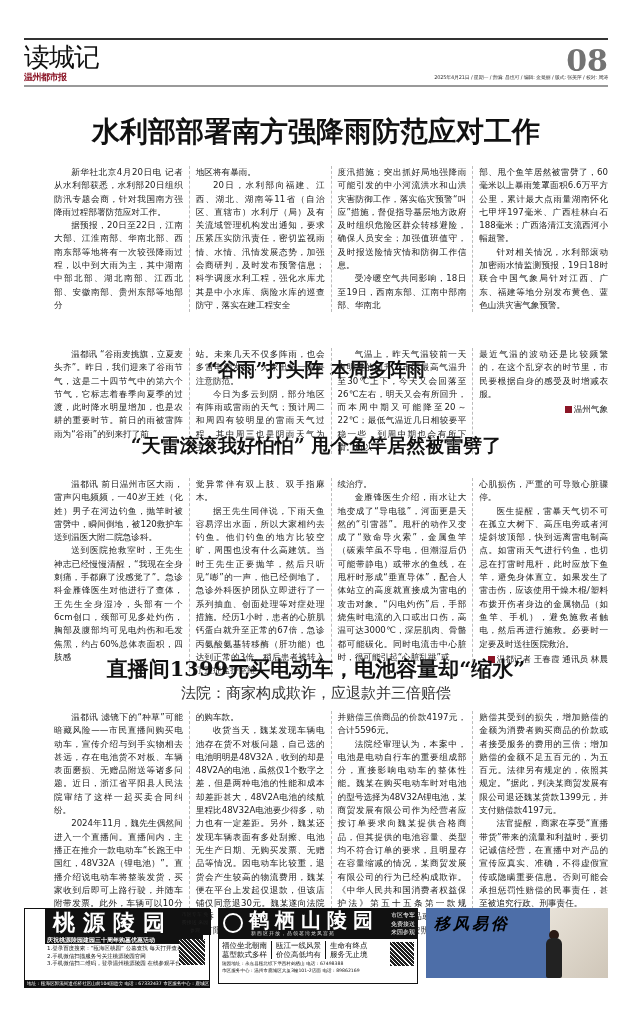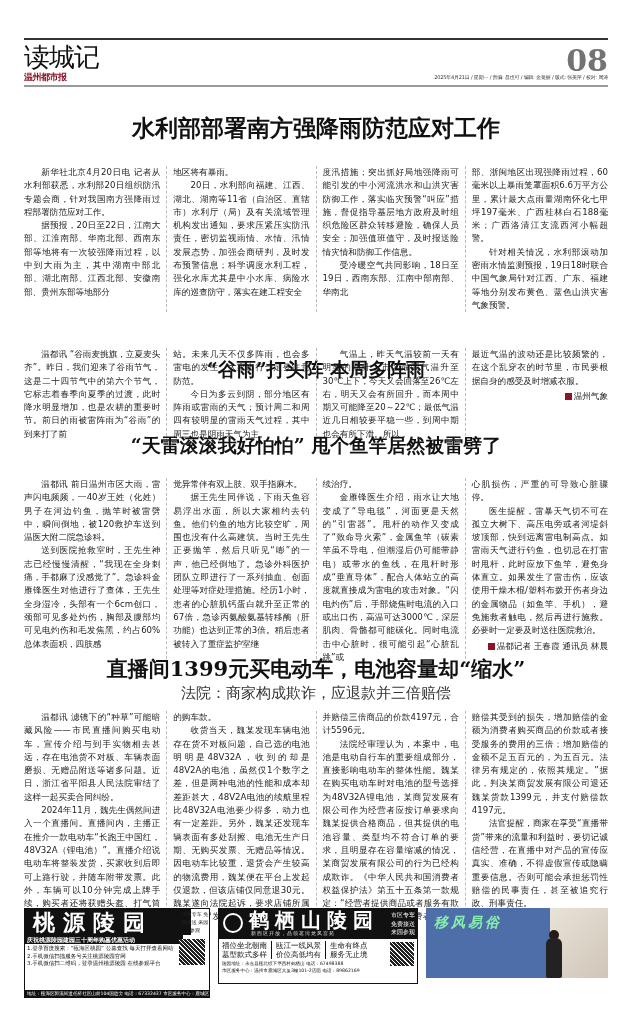--- a/index.html
+++ b/index.html
@@ -9,81 +9,81 @@
   .section-title { position:absolute; left:0; top:2px; font-family:"DejaVu Serif", serif; font-size:26px; font-weight:normal; letter-spacing:-1px; color:#111; line-height:30px; }
   .paper-name { position:absolute; left:0; top:32px; font-size:9px; font-weight:bold; color:#8b1526; letter-spacing:-0.5px; line-height:10px;text-align:center; }
   .page-num { position:absolute; right:0; top:4px; font-family:"DejaVu Serif", serif; font-size:30px; font-weight:bold; color:#737373; line-height:34px; }
   .dateline { position:absolute; right:0; top:33px; font-size:5px; color:#333; letter-spacing:-0.2px; white-space:nowrap; line-height:8px; }
 
   .headline { position:absolute; left:0; width:584px; text-align:center; font-family:"DejaVu Serif", serif; font-weight:bold; color:#111; white-space:nowrap; }
   .subhead { position:absolute; left:0; width:584px; text-align:center; font-size:15px; color:#333; }
 
   .cols { position:absolute; left:0; width:584px; display:flex; }
   .col { flex:1; padding:0 6px; font-size:8.6px; line-height:13.3px; text-align:justify; color:#222; border-left:1px dashed #bbb; box-sizing:border-box; }
-  .col:first-child { border-left:none; padding-left:0; }
+  .col:first-child { border-left:none; padding-left:0;margin-left:30px; }
   .col:last-child { padding-right:0; }
   .col p { margin:0; text-indent:2em; }
   .col p.cont { text-indent:0; }
   .byline { text-align:right; margin-top:2px; }
   .byline-mark { display:inline-block; width:7px; height:7px; background:#8b1526; margin-right:2px; vertical-align:-1px; }
 
   .ads { position:absolute; left:0; top:908px; width:584px; height:82px; }
-  .ad1 { position:absolute; left:0; top:0; width:186px; height:90px; background:#fff; border:1px solid #111; box-sizing:border-box; }
+  .ad1 { position:absolute; left:0; top:0; width:186px; height:80px; background:#fff; border:1px solid #111; box-sizing:border-box;padding-left:20px; }
   .ad1-top { background:#111; color:#fff; height:26px; font-family:"DejaVu Serif", serif; font-size:22px; font-weight:bold; letter-spacing:8px; padding-left:8px; line-height:26px; width:158px; }
   .ad1-side { position:absolute; right:0; top:0; width:28px; height:26px; font-size:5px; line-height:8px; text-align:center; padding-top:1px; color:#222; }
   .ad1-sub { background:#111; color:#fff; font-size:6px; line-height:9px; padding-left:2px; width:156px; font-weight:bold; }
   .ad1-body { font-size:5.5px; line-height:7.5px; padding:1px 2px; width:150px; color:#111; }
   .ad1-foot { position:absolute; left:0; bottom:0; width:184px; background:#111; color:#fff; font-size:4.6px; line-height:7px; padding-left:2px; box-sizing:border-box; white-space:nowrap; overflow:hidden; }
   .qr { position:absolute; background:repeating-linear-gradient(45deg,#222 0 2px,#fff 2px 3px), #222; }
 
   .ad2 { position:absolute; left:194px; top:0; width:200px; height:76px; border:1px solid #111; box-sizing:border-box; background:#fff; }
   .ad2-top { background:#111; color:#fff; height:30px; position:relative; }
   .ad2-title { position:absolute; left:30px; top:0; font-family:"DejaVu Serif", serif; font-size:20px; font-weight:bold; letter-spacing:6px; line-height:22px; }
   .ad2-logo { position:absolute; left:4px; top:4px; width:20px; height:20px; border-radius:50%; border:2px solid #fff; box-sizing:border-box; }
   .ad2-tag { position:absolute; left:32px; top:21px; font-size:5px; color:#ddd; letter-spacing:1px; }
   .ad2-side { position:absolute; right:2px; top:2px; font-size:6px; line-height:8.5px; color:#fff; text-align:center; }
   .ad2-mid { display:flex; font-size:7.5px; line-height:9px; padding:2px 3px; color:#111; }
   .ad2-mid div { padding-right:4px; }
   .ad2-mid div + div { border-left:1px solid #111; padding-left:4px; }
   .ad2-foot { font-size:4.6px; line-height:6.5px; padding-left:3px; color:#111; white-space:nowrap; }
 
   .ad3 { position:absolute; left:402px; top:0; width:182px; height:70px; background:#4d6ea8; overflow:hidden; }
-  .ad3-title { position:absolute; left:8px; top:6px; font-family:"DejaVu Serif", serif; font-weight:bold; font-size:14px; color:#86efac; letter-spacing:3px; font-style:italic;text-align:center; }
+  .ad3-title { position:absolute; left:8px; top:6px; font-family:"DejaVu Serif", serif; font-weight:bold; font-size:16px; color:#000000; letter-spacing:3px; font-style:italic;text-align:center; }
   .ad3-paper { position:absolute; right:0; top:0; width:58px; height:70px; background:linear-gradient(135deg,#e8e2d8,#cfc6b8); }
   .ad3-figure { position:absolute; left:120px; top:30px; width:16px; height:40px; background:#222; border-radius:6px 6px 2px 2px; }
   .ad3-head { position:absolute; left:123px; top:22px; width:10px; height:10px; background:#2a1a14; border-radius:50%; }
 </style>
 </head>
 <body>
 
 <div class="page">
 
   <div class="masthead">
     <div class="section-title">读城记</div>
     <div class="paper-name">温州都市报</div>
     <div class="page-num">08</div>
     <div class="dateline">2025年4月21日 / 星期一 / 责编: 吕也可 / 编辑: 金曼丽 / 版式: 张美萍 / 校对: 周涛</div>
   </div>
 
-  <div class="headline" style="top:113px;font-size:23px;">水利部部署南方强降雨防范应对工作</div>
+  <div class="headline" style="top:113px;font-size:28px;">水利部部署南方强降雨防范应对工作</div>
   <div class="cols" style="top:166px;">
     <div class="col">
       <p>新华社北京4月20日电 记者从水利部获悉，水利部20日组织防汛专题会商，针对我国南方强降雨过程部署防范应对工作。</p>
       <p>据预报，20日至22日，江南大部、江淮南部、华南北部、西南东部等地将有一次较强降雨过程，以中到大雨为主，其中湖南中部北部、湖北南部、江西北部、安徽南部、贵州东部等地部分</p>
     </div>
     <div class="col">
       <p class="cont">地区将有暴雨。</p>
       <p>20日，水利部向福建、江西、湖北、湖南等11省（自治区、直辖市）水利厅（局）及有关流域管理机构发出通知，要求压紧压实防汛责任，密切监视雨情、水情、汛情发展态势，加强会商研判，及时发布预警信息；科学调度水利工程，强化水库尤其是中小水库、病险水库的巡查防守，落实在建工程安全</p>
     </div>
     <div class="col">
       <p class="cont">度汛措施；突出抓好局地强降雨可能引发的中小河流洪水和山洪灾害防御工作，落实临灾预警“叫应”措施，督促指导基层地方政府及时组织危险区群众转移避险，确保人员安全；加强值班值守，及时报送险情灾情和防御工作信息。</p>
       <p>受冷暖空气共同影响，18日至19日，西南东部、江南中部南部、华南北</p>
     </div>
     <div class="col">
-      <p class="cont">部、浙闽地区出现强降雨过程，60毫米以上暴雨笼罩面积6.6万平方公里，累计最大点雨量湖南怀化七甲坪197毫米、广西桂林白石188毫米；广西洛清江支流西河小幅超警。</p>
+      <p class="cont">部、甩个鱼竿居然被雷劈了，60毫米以上暴雨笼罩面积6.6万平方公里，累计最大点雨量湖南怀化七甲坪197毫米、广西桂林白石188毫米；广西洛清江支流西河小幅超警。</p>
       <p>针对相关情况，水利部滚动加密雨水情监测预报，19日18时联合中国气象局针对江西、广东、福建等地分别发布黄色、蓝色山洪灾害气象预警。</p>
     </div>
   </div>
 
   <div class="headline" style="top:313px;font-size:19px;margin-top:44px;">“谷雨”打头阵 本周多阵雨</div>
   <div class="cols" style="top:348px;">
     <div class="col">
       <p>温都讯 “谷雨麦挑旗，立夏麦头齐”。昨日，我们迎来了谷雨节气，这是二十四节气中的第六个节气，它标志着春季向夏季的过渡，此时降水明显增加，也是农耕的重要时节。前日的雨被雷阵雨为“谷雨”的到来打了前</p>
     </div>
     <div class="col">

